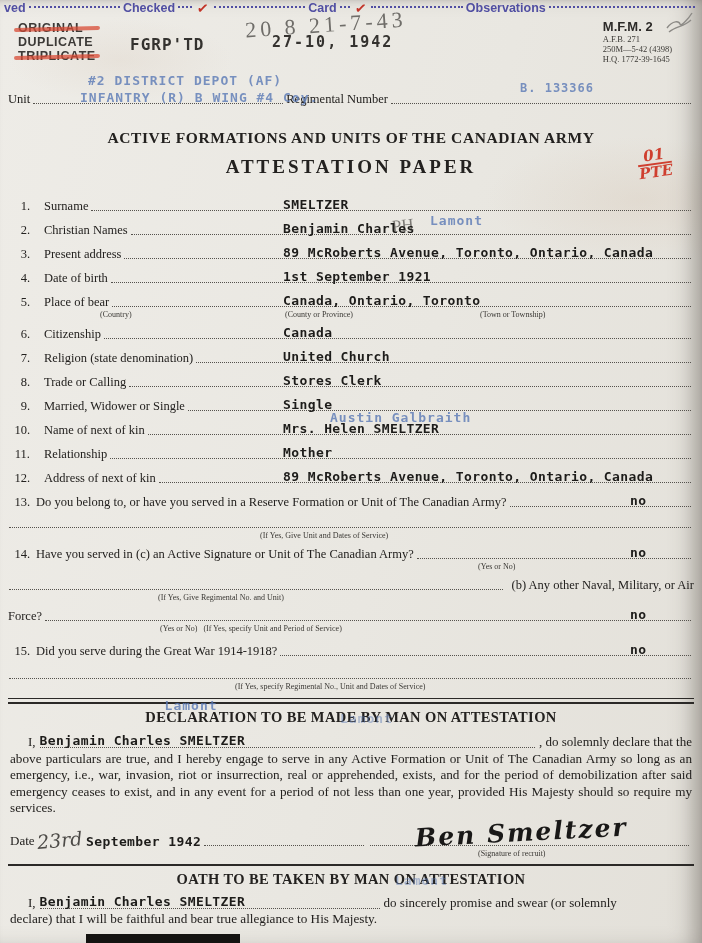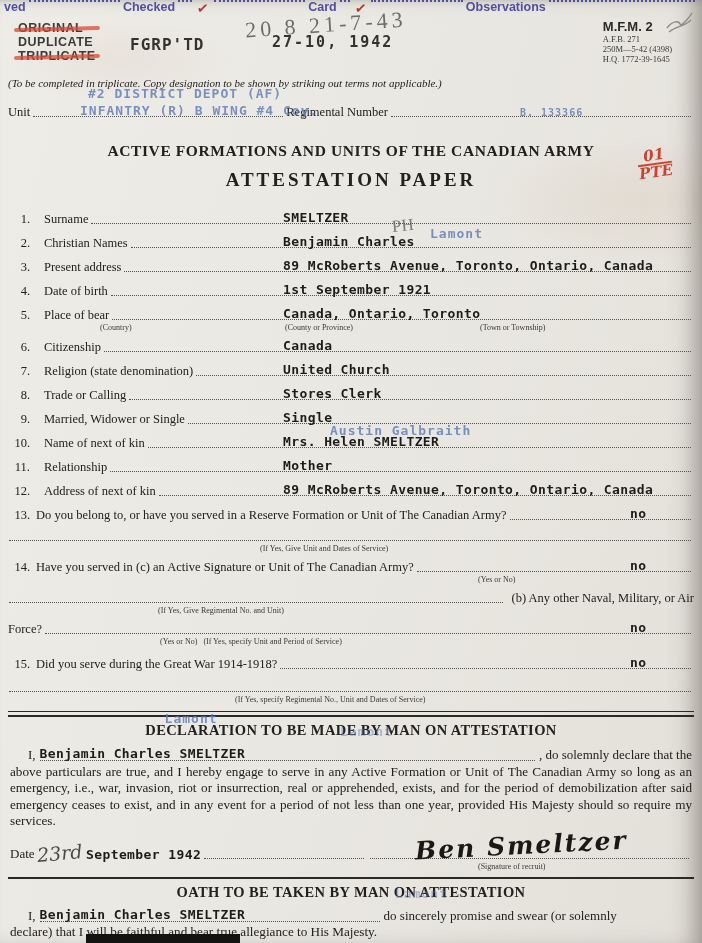--- a/index.html
+++ b/index.html
@@ -14,21 +14,21 @@
   }
   
   .dots{flex:1;border-bottom:1.5px dotted #55524d;margin:0 3px 3px 3px;min-width:8px;}
   .typed{font-family:"DejaVu Sans Mono", monospace;font-weight:bold;color:#1d1c1a;font-size:13px;letter-spacing:.4px;white-space:nowrap;}
   .stampblue{font-family:"DejaVu Sans Mono", monospace;font-weight:bold;color:#5b7ab6;opacity:.8;letter-spacing:1px;white-space:nowrap;}
   .script{font-family:"DejaVu Serif", serif;font-style:italic;font-weight:bold;color:#191817;white-space:nowrap;}
   .hand{font-family:"DejaVu Serif", serif;font-style:italic;color:#4c4a47;white-space:nowrap;}
   .sublab{font-size:8px;color:#3a3834;position:absolute;white-space:nowrap;}
   .sub-row{position:relative;height:11px;}
   
-  .top-strip{display:flex;align-items:flex-start;font-family:"Liberation Sans", sans-serif;
+  .top-strip{display:flex;align-items:center;font-family:"Liberation Sans", sans-serif;
     font-size:12.5px;font-weight:bold;color:#504ea2;height:15px;padding:0 4px;}
   .top-strip .dots{border-bottom:2px dotted #504ea2;margin-bottom:2px;}
   .checkmark{color:#c23327;font-size:14px;font-weight:bold;transform:rotate(8deg);margin:0 2px;}
   .pencil-squiggle{position:absolute;right:8px;top:8px;}
   .pencil-note{position:absolute;left:245px;top:12px;font-size:22px;color:#6f6d69;transform:rotate(-4deg);letter-spacing:4px;}
   
   .header-row{position:relative;height:58px;margin-top:4px;}
   .copies{position:absolute;left:18px;top:2px;font-family:"Liberation Sans", sans-serif;
     font-weight:bold;font-size:12.5px;line-height:14px;color:#3c3a37;letter-spacing:.5px;}
   .struck{position:relative;}
@@ -40,21 +40,21 @@
     font-weight:bold;font-size:15px;color:#34322f;letter-spacing:2px;}
   .codes{position:absolute;right:30px;top:0;text-align:left;}
   .codes .mfm{font-family:"Liberation Sans", sans-serif;font-weight:bold;font-size:13px;color:#2c2a28;}
   .codes .small{font-size:8.5px;line-height:10px;color:#3a3834;}
   
   .trip-note{font-style:italic;font-size:11px;padding-left:8px;height:13px;}
   .unit-area{position:relative;height:36px;}
   .district-stamp{position:absolute;left:88px;top:-4px;font-size:13px;}
   .unit-line{position:absolute;left:8px;right:8px;bottom:6px;display:flex;align-items:flex-end;font-size:12.5px;}
   .unit-stamp2{position:absolute;left:80px;bottom:8px;font-size:13px;}
-  .reg-value{position:absolute;left:520px;bottom:8px;font-size:10px;}
+  .reg-value{position:absolute;left:520px;bottom:18px;font-size:12px;}
   .red-note{position:absolute;right:30px;top:148px;color:#cf3f2f;font-family:"DejaVu Serif", serif;
     font-style:italic;font-size:15px;font-weight:bold;text-align:center;transform:rotate(-8deg);line-height:15px;}
   .red-note .over{border-bottom:2px solid #cf3f2f;padding:0 3px;}
   
   .title-main{text-align:center;font-weight:bold;font-size:15.5px;letter-spacing:.6px;margin-top:16px;}
   .title-sub{text-align:center;font-weight:bold;font-size:19px;letter-spacing:3px;margin-top:9px;}
   .pencil-initials{position:absolute;left:392px;top:216px;font-size:17px;color:#7b7975;transform:rotate(-6deg);}
   
   .fields{margin-top:12px;}
   .frow{position:relative;display:flex;align-items:flex-end;height:24px;padding:0 8px 0 6px;font-size:12.5px;}
@@ -116,21 +116,20 @@
     <div class="fgrptd">FGRP'TD</div>
     <div class="date-stamp">27-10, 1942</div>
     <div class="codes">
       <div class="mfm">M.F.M. 2</div>
       <div class="small">A.F.B. 271</div>
       <div class="small">250M—5-42 (4398)</div>
       <div class="small">H.Q. 1772-39-1645</div>
     </div>
   </div>
 
-  <div class="trip-note">(To be completed in triplicate.   Copy designation to be shown by striking out terms not applicable.)</div>
 
   <div class="unit-area">
     <div class="district-stamp stampblue">#2 DISTRICT DEPOT (AF)</div>
     <div class="unit-line">
       <span>Unit</span>
       <span class="dots"></span>
       <span>Regimental Number</span>
       <span class="dots" style="flex:1.2"></span>
     </div>
     <div class="unit-stamp2 stampblue">INFANTRY (R) B WING #4 Coy.</div>

